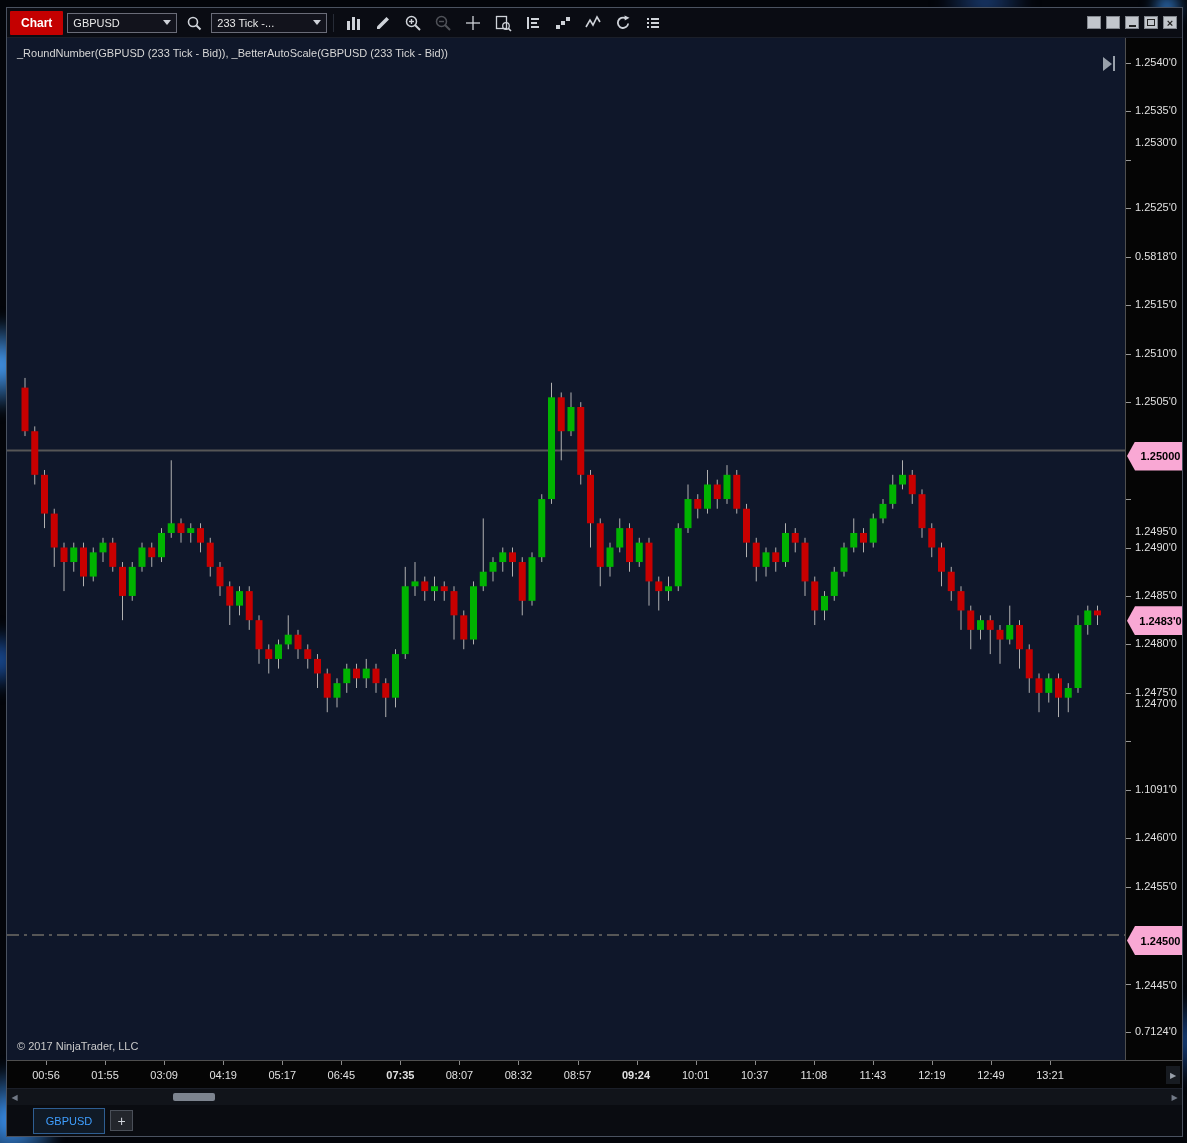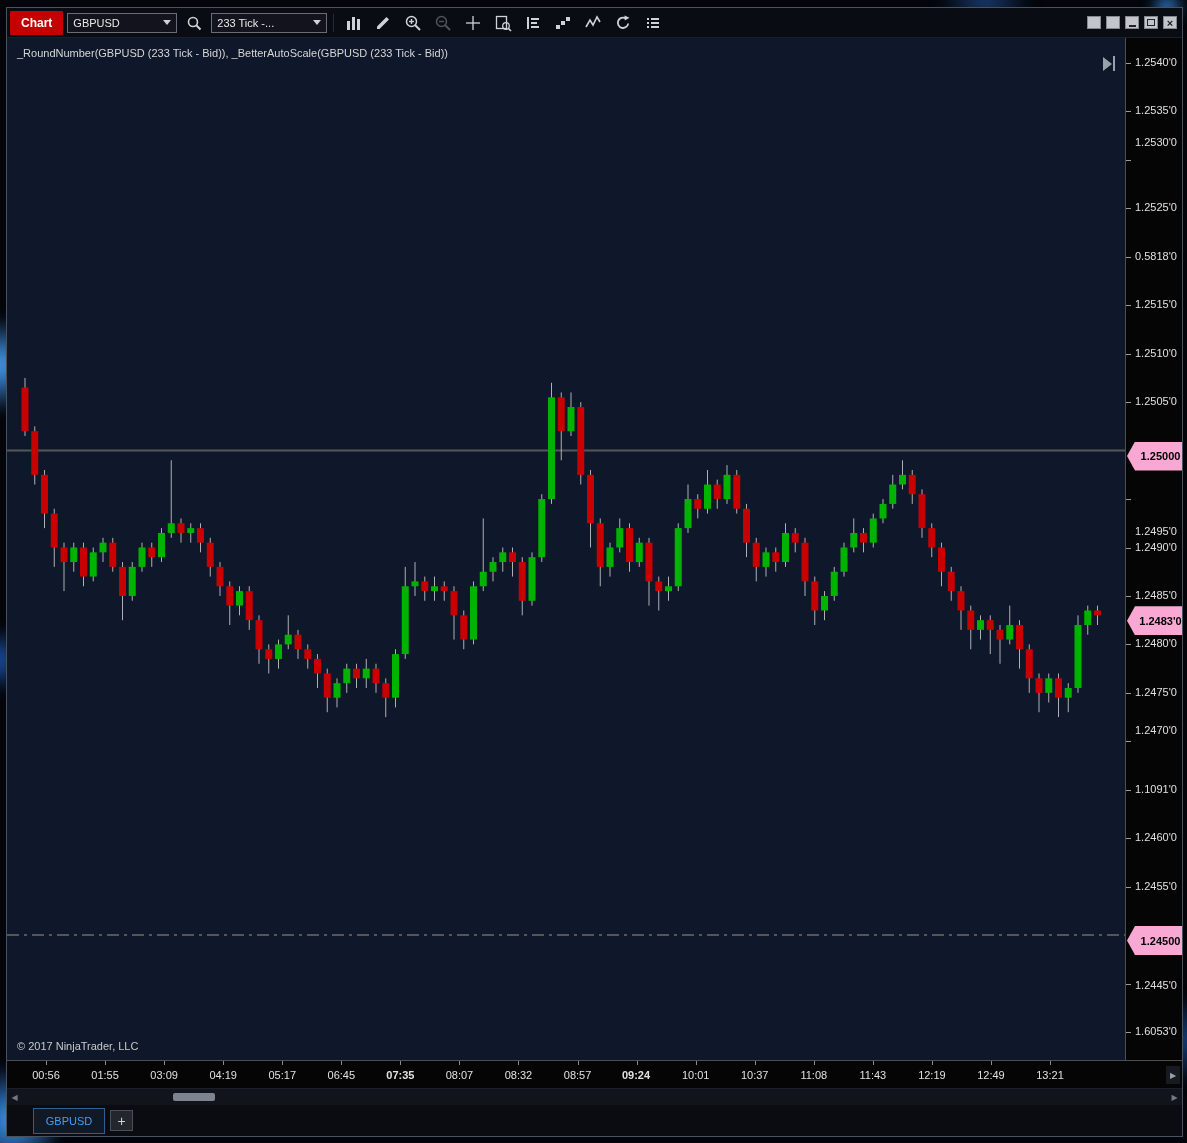--- a/index.html
+++ b/index.html
@@ -463,31 +463,31 @@
         <div class="plabel" style="top: 454.05px; margin-top: 33px;">1.2495'0</div>
         <div class="ptick" style="top: 509.5px;"></div>
         <div class="plabel" style="top: 502.5px;">1.2490'0</div>
         <div class="ptick" style="top: 557.95px;"></div>
         <div class="plabel" style="top: 550.95px;">1.2485'0</div>
         <div class="ptick" style="top: 606.4px;"></div>
         <div class="plabel" style="top: 599.4px;">1.2480'0</div>
         <div class="ptick" style="top: 654.85px;"></div>
         <div class="plabel" style="top: 647.85px;">1.2475'0</div>
         <div class="ptick" style="top: 703.3px;"></div>
-        <div class="plabel" style="top: 686px;">1.2470'0</div>
+        <div class="plabel" style="top: 659px;">1.2470'0</div>
         <div class="ptick" style="top: 751.75px;"></div>
         <div class="plabel" style="top: 744.75px;">1.1091'0</div>
         <div class="ptick" style="top: 800.2px;"></div>
         <div class="plabel" style="top: 793.2px;">1.2460'0</div>
         <div class="ptick" style="top: 848.65px;"></div>
         <div class="plabel" style="top: 841.65px;">1.2455'0</div>
         <div class="ptick" style="top: 945.55px;"></div>
         <div class="plabel" style="top: 941px;">1.2445'0</div>
         <div class="ptick" style="top: 994px;"></div>
-        <div class="plabel" style="top: 987px;">1.6053'0</div>
+        <div class="plabel" style="top: 987px;">0.7124'0</div>
         <div class="pmarker" style="top: 403.6px;">1.25000</div>
         <div class="pmarker" style="top: 568.33px;">1.2483'0</div>
         <div class="pmarker" style="top: 888.1px;">1.24500</div>
       </div>
   </div>
 
   <div class="time-axis" id="time-axis">
     <div class="ta-right">▶</div>
   <div class="ttick" style="left: 39px;"></div>
       <div class="tlabel" style="left: 39px;">00:56</div>

